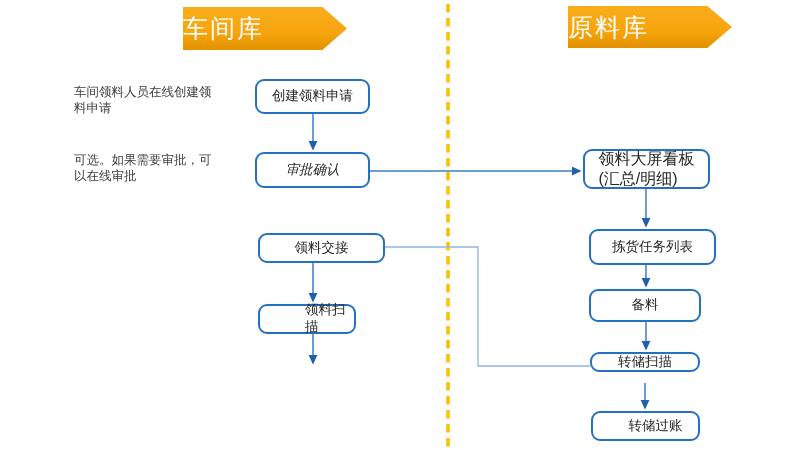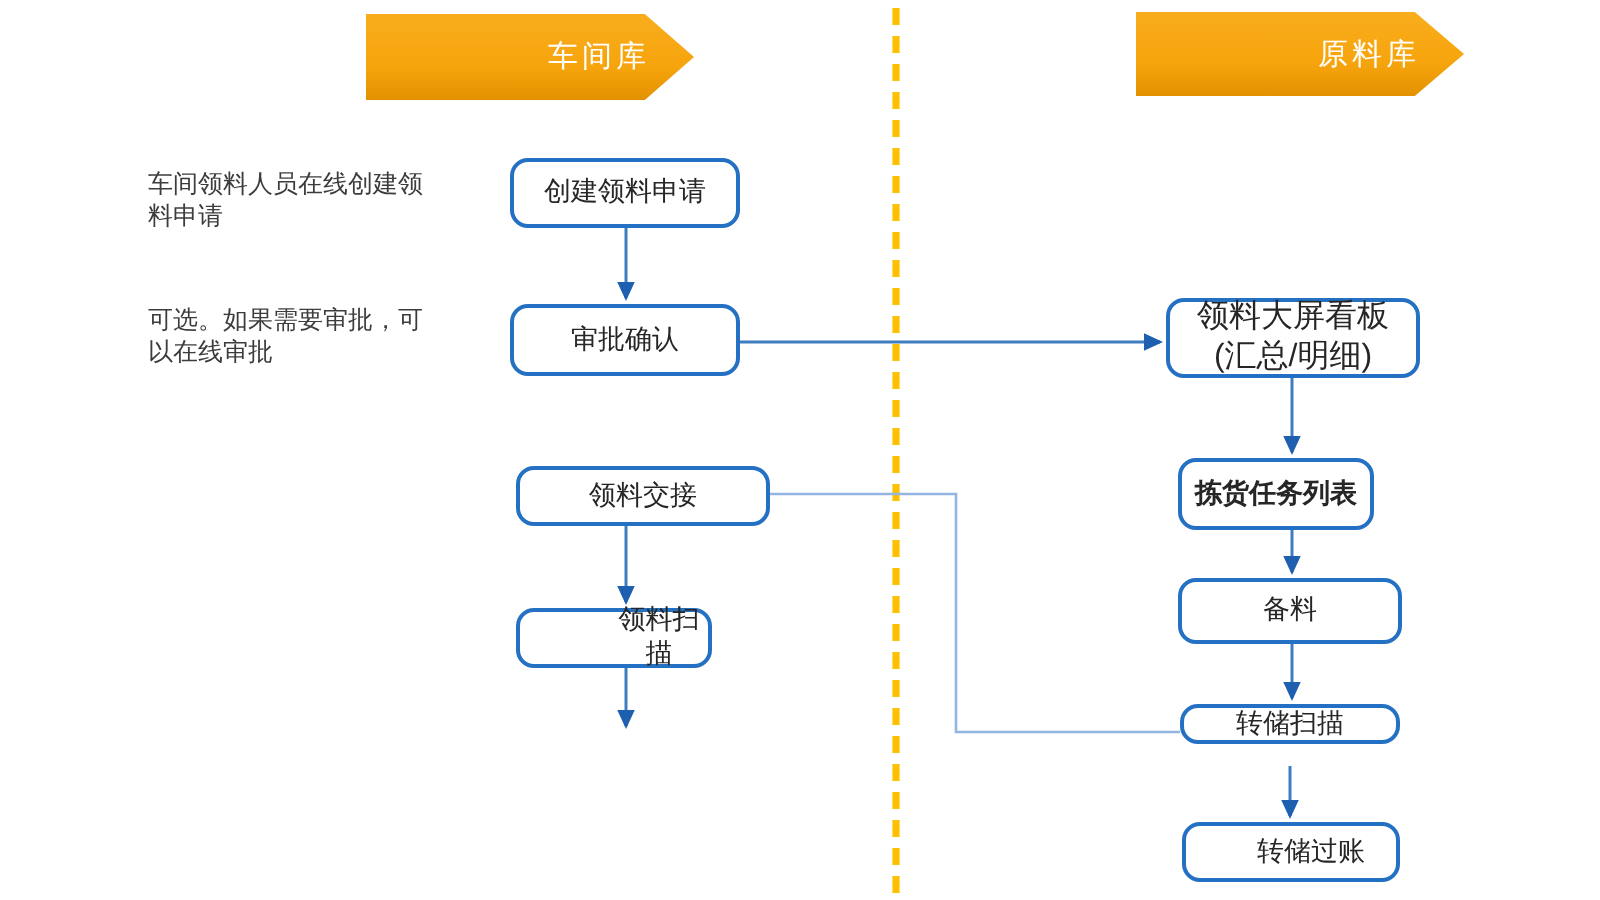--- a/index.html
+++ b/index.html
@@ -5,30 +5,30 @@
   html,body { margin:0; padding:0; background:#ffffff; }
   #slide {
     position:relative; width:800px; height:450px; background:#ffffff;
     font-family:"Liberation Sans", sans-serif; overflow:hidden;
   }
   #connectors { position:absolute; left:0; top:0; width:800px; height:450px; pointer-events:none; }
   .banner {
     position:absolute; box-sizing:border-box;
     clip-path:polygon(0 0, 85% 0, 100% 50%, 85% 100%, 0 100%);
     background:linear-gradient(180deg,#F9AD1C 0%,#F6A40C 62%,#E29200 100%);
-    color:#ffffff; display:flex; align-items:center; justify-content:flex-end;
-    font-size:15px; letter-spacing:2px; padding-right:22px;
+    color:#ffffff; display:flex; align-items:center; justify-content:flex-start;
+    font-size:25px; letter-spacing:2px; padding-right:22px;
   }
   .banner-workshop { left:183px; top:7px; width:164px; height:43px; }
   .banner-raw { left:568px; top:6px; width:164px; height:42px; }
   .node {
     position:absolute; box-sizing:border-box; background:#ffffff;
     border:2px solid #2470C2; border-radius:9px;
     display:flex; align-items:center; justify-content:center;
-    font-size:13.5px; line-height:1.25; color:#262626; text-align:center;
+    font-size:13.5px; line-height:1.25; color:#262626; 
     white-space:pre-line;
   }
   .annotation {
     position:absolute; width:142px; font-size:12.5px; line-height:15.5px;
     color:#3C3C3C; text-align:left;
   }
 </style>
 </head>
 <body>
 
@@ -60,24 +60,24 @@
     <span>车间库</span>
   </div>
   <div class="banner banner-raw">
     <span>原料库</span>
   </div>
 
   <div class="annotation" style="left:74px; top:85px;">车间领料人员在线创建领料申请</div>
   <div class="annotation" style="left:74px; top:153px;">可选。如果需要审批，可以在线审批</div>
 
   <div class="node" style="left:255px; top:79px; width:115px; height:35px;">创建领料申请</div>
-  <div class="node" style="left:255px; top:152px; width:115px; height:36px;">审批确认</div>
+  <div class="node" style="left:255px; top:152px; width:115px; height:36px;font-style:italic;">审批确认</div>
   <div class="node" style="left:258px; top:233px; width:127px; height:30px;">领料交接</div>
   <div class="node" style="left:258px; top:304px; width:98px; height:30px;padding-left:45px;">领料扫描</div>
 
   <div class="node" style="left:583px; top:149px; width:127px; height:40px; font-size:16px;">领料大屏看板
 (汇总/明细)</div>
-  <div class="node" style="left:589px; top:229px; width:98px; height:36px;font-weight:bold;">拣货任务列表</div>
+  <div class="node" style="left:589px; top:229px; width:127px; height:36px;">拣货任务列表</div>
   <div class="node" style="left:589px; top:289px; width:112px; height:33px;">备料</div>
   <div class="node" style="left:590px; top:352px; width:110px; height:20px;">转储扫描</div>
   <div class="node" style="left:591px; top:411px; width:109px; height:30px;padding-left:20px;">转储过账</div>
 
 </div>
 
 </body></html>

